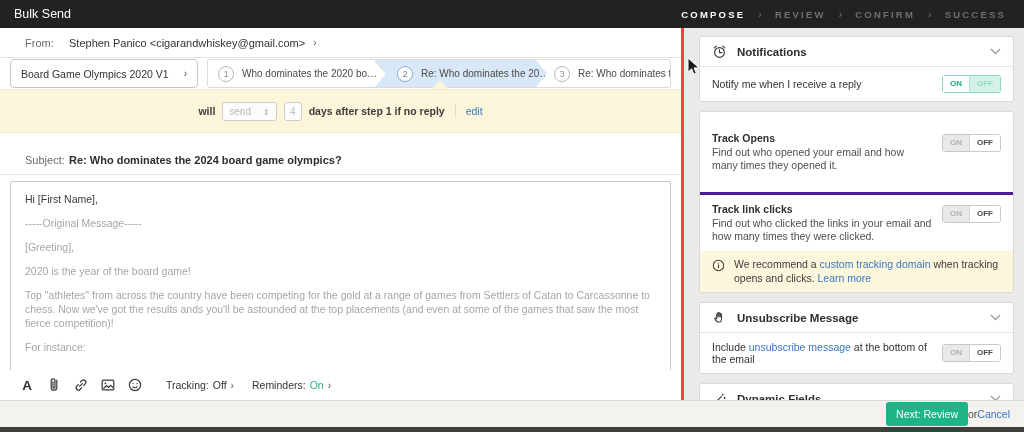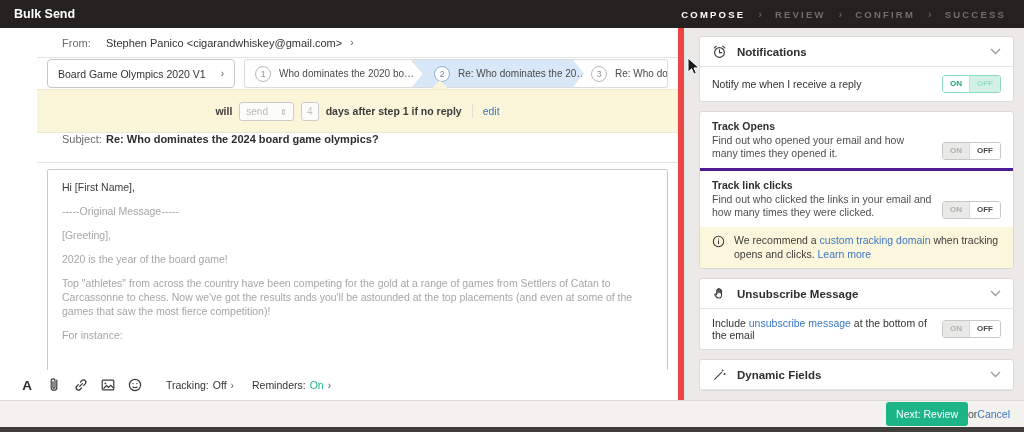--- a/index.html
+++ b/index.html
@@ -3,29 +3,29 @@
 <meta charset="utf-8">
 <style>
   * { margin:0; padding:0; box-sizing:border-box; }
   html,body { width:1024px; height:432px; }
   body { font-family:"Liberation Sans", sans-serif; background:#eceae8; }
   .app { position:relative; width:1024px; height:432px; overflow:hidden; background:#eceae8; }
 
   
   .topbar { position:absolute; top:0; left:0; right:0; height:28px; background:#232220;
             display:flex; align-items:center; justify-content:space-between; padding:0 14px; z-index:10; }
-  .topbar-title { color:#fff; font-size:12.5px; font-weight:bold; }
+  .topbar-title { color:#fff; font-size:12.5px; font-weight:normal; }
   .wizard { display:flex; align-items:center; gap:13px; font-size:9.5px; font-weight:bold;
             letter-spacing:2.2px; color:#6f6f6d; margin-right:4px; }
   .wizard .wstep.active { color:#ffffff; }
   .wizard .wsep { color:#5d5d5b; letter-spacing:0; font-size:11px; }
 
   
   .left-panel { position:absolute; top:28px; left:0; width:684px; bottom:32px; background:#fff;
-                border-right:6px solid #ef4444;padding-left:37px; }
+                border-right:3px solid #ef4444; }
   .from-row { height:30px; border-bottom:1px solid #e4e4e2; display:flex; align-items:center;
               padding-left:25px; font-size:11px; }
   .from-label { color:#6b6b69; width:44px; }
   .from-value { color:#333; margin-left:0; }
   .chev-r { color:#555; font-size:10px; margin-left:8px; }
 
   .selector-row { display:flex; align-items:center; height:31px; padding:0 10px; gap:9px; margin-top:0; }
   .campaign-box { width:188px; height:29px; border:1px solid #c7c7c5; border-radius:4px; background:#fff;
                   display:flex; align-items:center; justify-content:space-between; padding:0 10px;
                   font-size:10.5px; color:#333; flex:none; }
@@ -49,22 +49,22 @@
   .schedule-bar { height:44px; background:#fbf5da; border-top:1px solid #f1ead0; border-bottom:1px solid #eee7cd;
                   display:flex; align-items:center; justify-content:center; gap:7px; font-size:10.5px; color:#3c3c3a; }
   .schedule-bar .b { font-weight:bold; }
   .mini-select { display:inline-flex; align-items:flex-end; gap:12px; border:1px solid #ccc; border-radius:3px;
                  background:#fcfcfb; color:#b9b9b7; font-size:10px; padding:3px 6px; }
   .mini-input { border:1px solid #ccc; border-radius:3px; background:#fcfcfb; color:#c2c2c0; font-size:10px;
                 padding:3px 0; width:18px; text-align:center; }
   .vdiv { width:1px; height:14px; background:#ddd; margin:0 3px; }
   .link-blue { color:#3a78c3; cursor:pointer; }
 
-  .subject-row { height:30px; border-bottom:1px solid #e4e4e2; display:flex; 
-                 padding-left:25px; font-size:11px; }
+  .subject-row { height:30px; border-bottom:1px solid #e4e4e2; display:flex; align-items:center;
+                 padding-left:25px; font-size:11px;margin-top:12px; }
   .subject-label { color:#6b6b69; width:44px; }
   .subject-value { color:#2e2e2c; font-weight:bold; }
 
   .body-box { margin:6px 10px 0 10px; height:209px; border:1px solid #c9c9c7; border-radius:2px;
               padding:10px 14px; font-size:10.5px; line-height:14px; color:#3a3a38; overflow:hidden; }
   .body-box p { margin-bottom:10px; }
   .muted { color:#a6a6a4; }
 
   .toolbar { position:absolute; left:0; right:1px; bottom:0; height:30px; display:flex; align-items:center;
              padding-left:14px; gap:0; background:#fff; }
@@ -77,21 +77,21 @@
 
   
   .sidebar { position:absolute; top:28px; left:685px; right:0; bottom:32px; background:#eceae8;
              padding:8px 10px 0 14px; overflow:hidden; }
   .card { background:#fff; border:1px solid #dbd9d6; border-radius:3px; margin-bottom:9px; overflow:hidden; }
   .card-header { height:30px; display:flex; align-items:center; gap:10px; padding:0 12px;
                  border-bottom:1px solid #e6e4e1; font-size:11.5px; font-weight:bold; color:#2e2e2c; }
   .card-header .hicon { display:flex; color:#3a3a38; }
   .card-header .chev-d { margin-left:auto; color:#9a9a98; display:flex; cursor:pointer; }
   .card-row { padding:8px 12px; font-size:10.5px; color:#333; display:flex; align-items:center; }
-  .card-row.top { align-items:flex-end; }
+  .card-row.top { align-items:flex-start;margin-top:12px; }
   .card-row + .card-row { border-top:3px solid #4c1d95; }
   .row-texts { flex:1; padding-right:10px; }
   .row-title { font-weight:bold; color:#2e2e2c; margin-bottom:2px; font-size:10.5px; }
   .row-desc { color:#4f4f4d; line-height:13px; font-size:10.5px; }
   .spacer { margin-left:auto; }
 
   .toggle { display:inline-flex; border-radius:3px; overflow:hidden; font-size:8px; font-weight:bold;
             line-height:1; flex:none; cursor:pointer; }
   .toggle span { padding:4px 7px; }
   .toggle.teal-t { border:1px solid #8ed8c0; }

